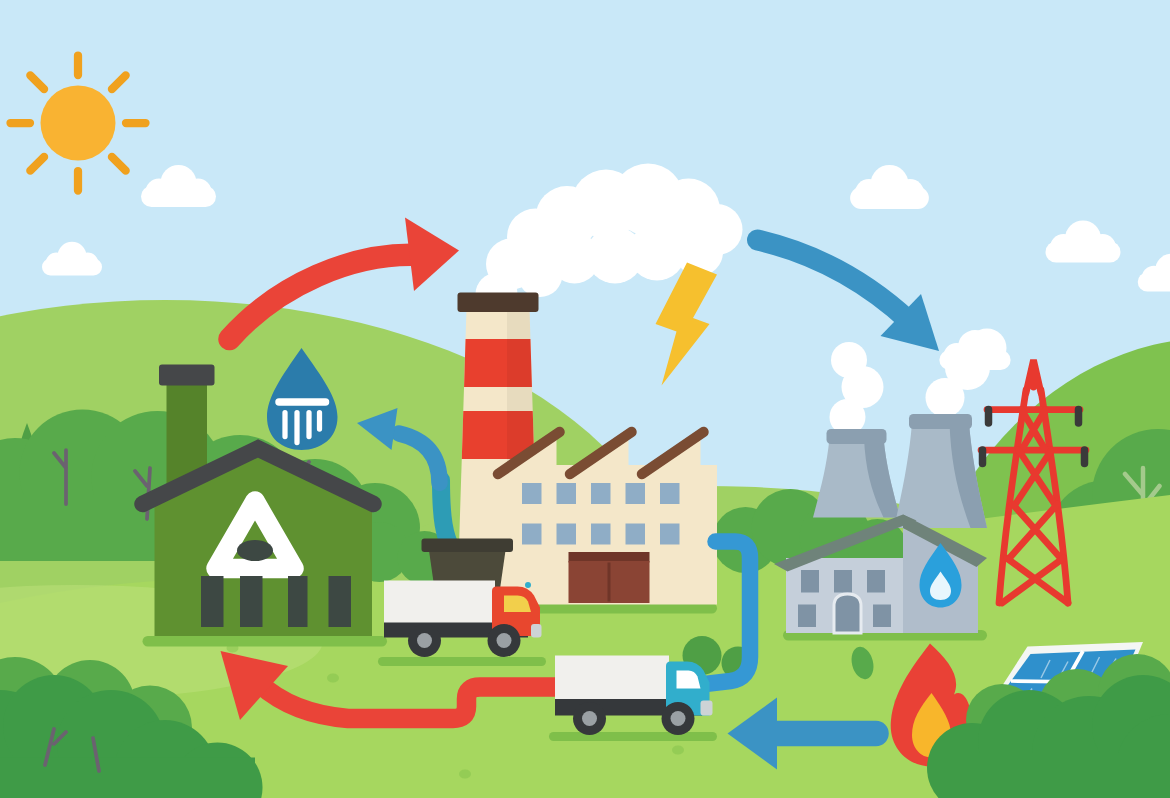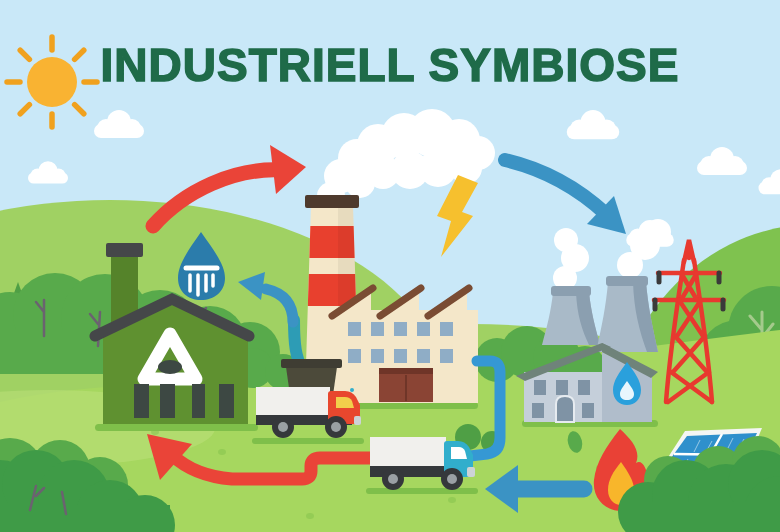--- a/index.html
+++ b/index.html
@@ -352,14 +352,13 @@
     <circle class="f-bushmid" cx="758" cy="462" r="26"></circle>
     <circle class="f-bushdark" cx="648" cy="512" r="30"></circle>
     <circle class="f-bushdark" cx="686" cy="494" r="34"></circle>
     <circle class="f-bushdark" cx="726" cy="502" r="38"></circle>
     <circle class="f-bushdark" cx="762" cy="484" r="34"></circle>
     <circle class="f-bushdark" cx="780" cy="512" r="36"></circle>
     <rect class="f-bushdark" x="640" y="502" width="140" height="30"></rect>
   </g>
 </svg>
 
-<h1 class="title">INDUSTRIELL SYMBIOSE</h1>
 </div>
 
 </body></html>

